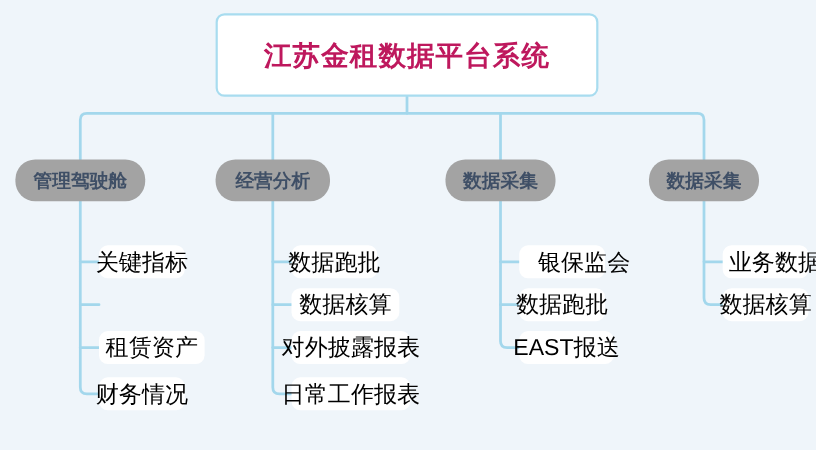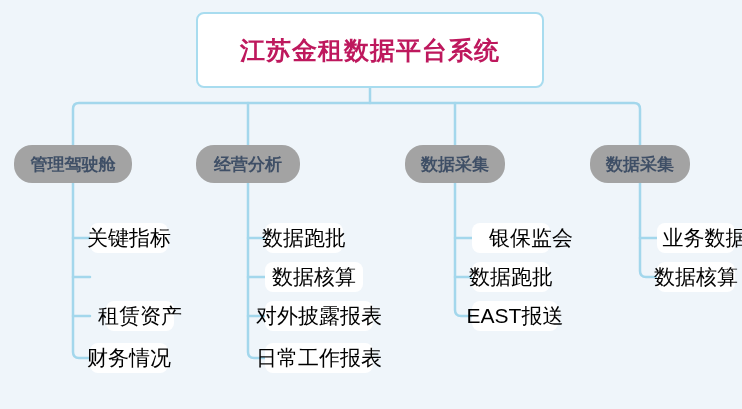--- a/index.html
+++ b/index.html
@@ -135,21 +135,21 @@
   <div class="l2-node" style="left:405px; top:145px; width:100px;">
     <span class="l2-label">数据采集</span>
   </div>
   <div class="l2-node" style="left:590px; top:145px; width:100px;">
     <span class="l2-label">数据采集</span>
   </div>
 
   <div class="leaf-node" style="left:90px; top:223px; width:78px;">
     <span class="leaf-label">关键指标</span>
   </div>
-  <div class="leaf-node" style="left:90px; top:301px; width:68px;margin-left:16px;">
+  <div class="leaf-node" style="left:90px; top:301px; width:96px;">
     <span class="leaf-label">租赁资产</span>
   </div>
   <div class="leaf-node" style="left:90px; top:343px; width:78px;">
     <span class="leaf-label">财务情况</span>
   </div>
 
   <div class="leaf-node" style="left:265px; top:223px; width:78px;">
     <span class="leaf-label">数据跑批</span>
   </div>
   <div class="leaf-node" style="left:265px; top:262px; width:98px;">

